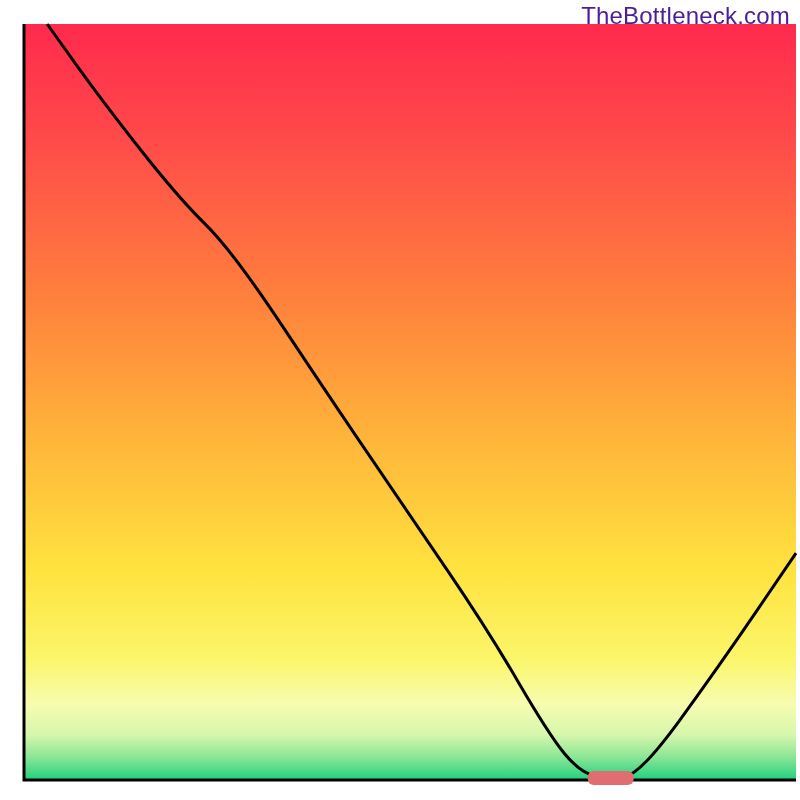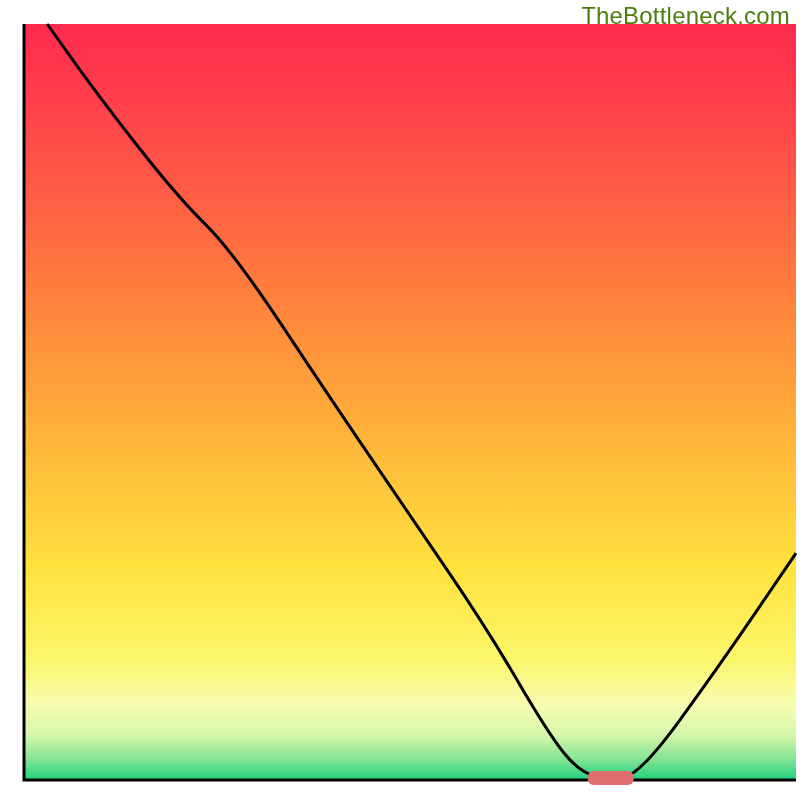--- a/index.html
+++ b/index.html
@@ -17,21 +17,21 @@
     height: 800px;
   }
   svg {
     position: absolute;
     inset: 0;
   }
   .watermark {
     position: absolute;
     top: 2px;
     right: 10px;
-    color: #4d7c0f;
+    color: #4c1d95;
     font-size: 24px;
     font-weight: 500;
     font-family: Arial, sans-serif;
     letter-spacing: 0.2px;
   }
 </style>
 </head>
 <body>
 
 <div class="canvas-wrap">

